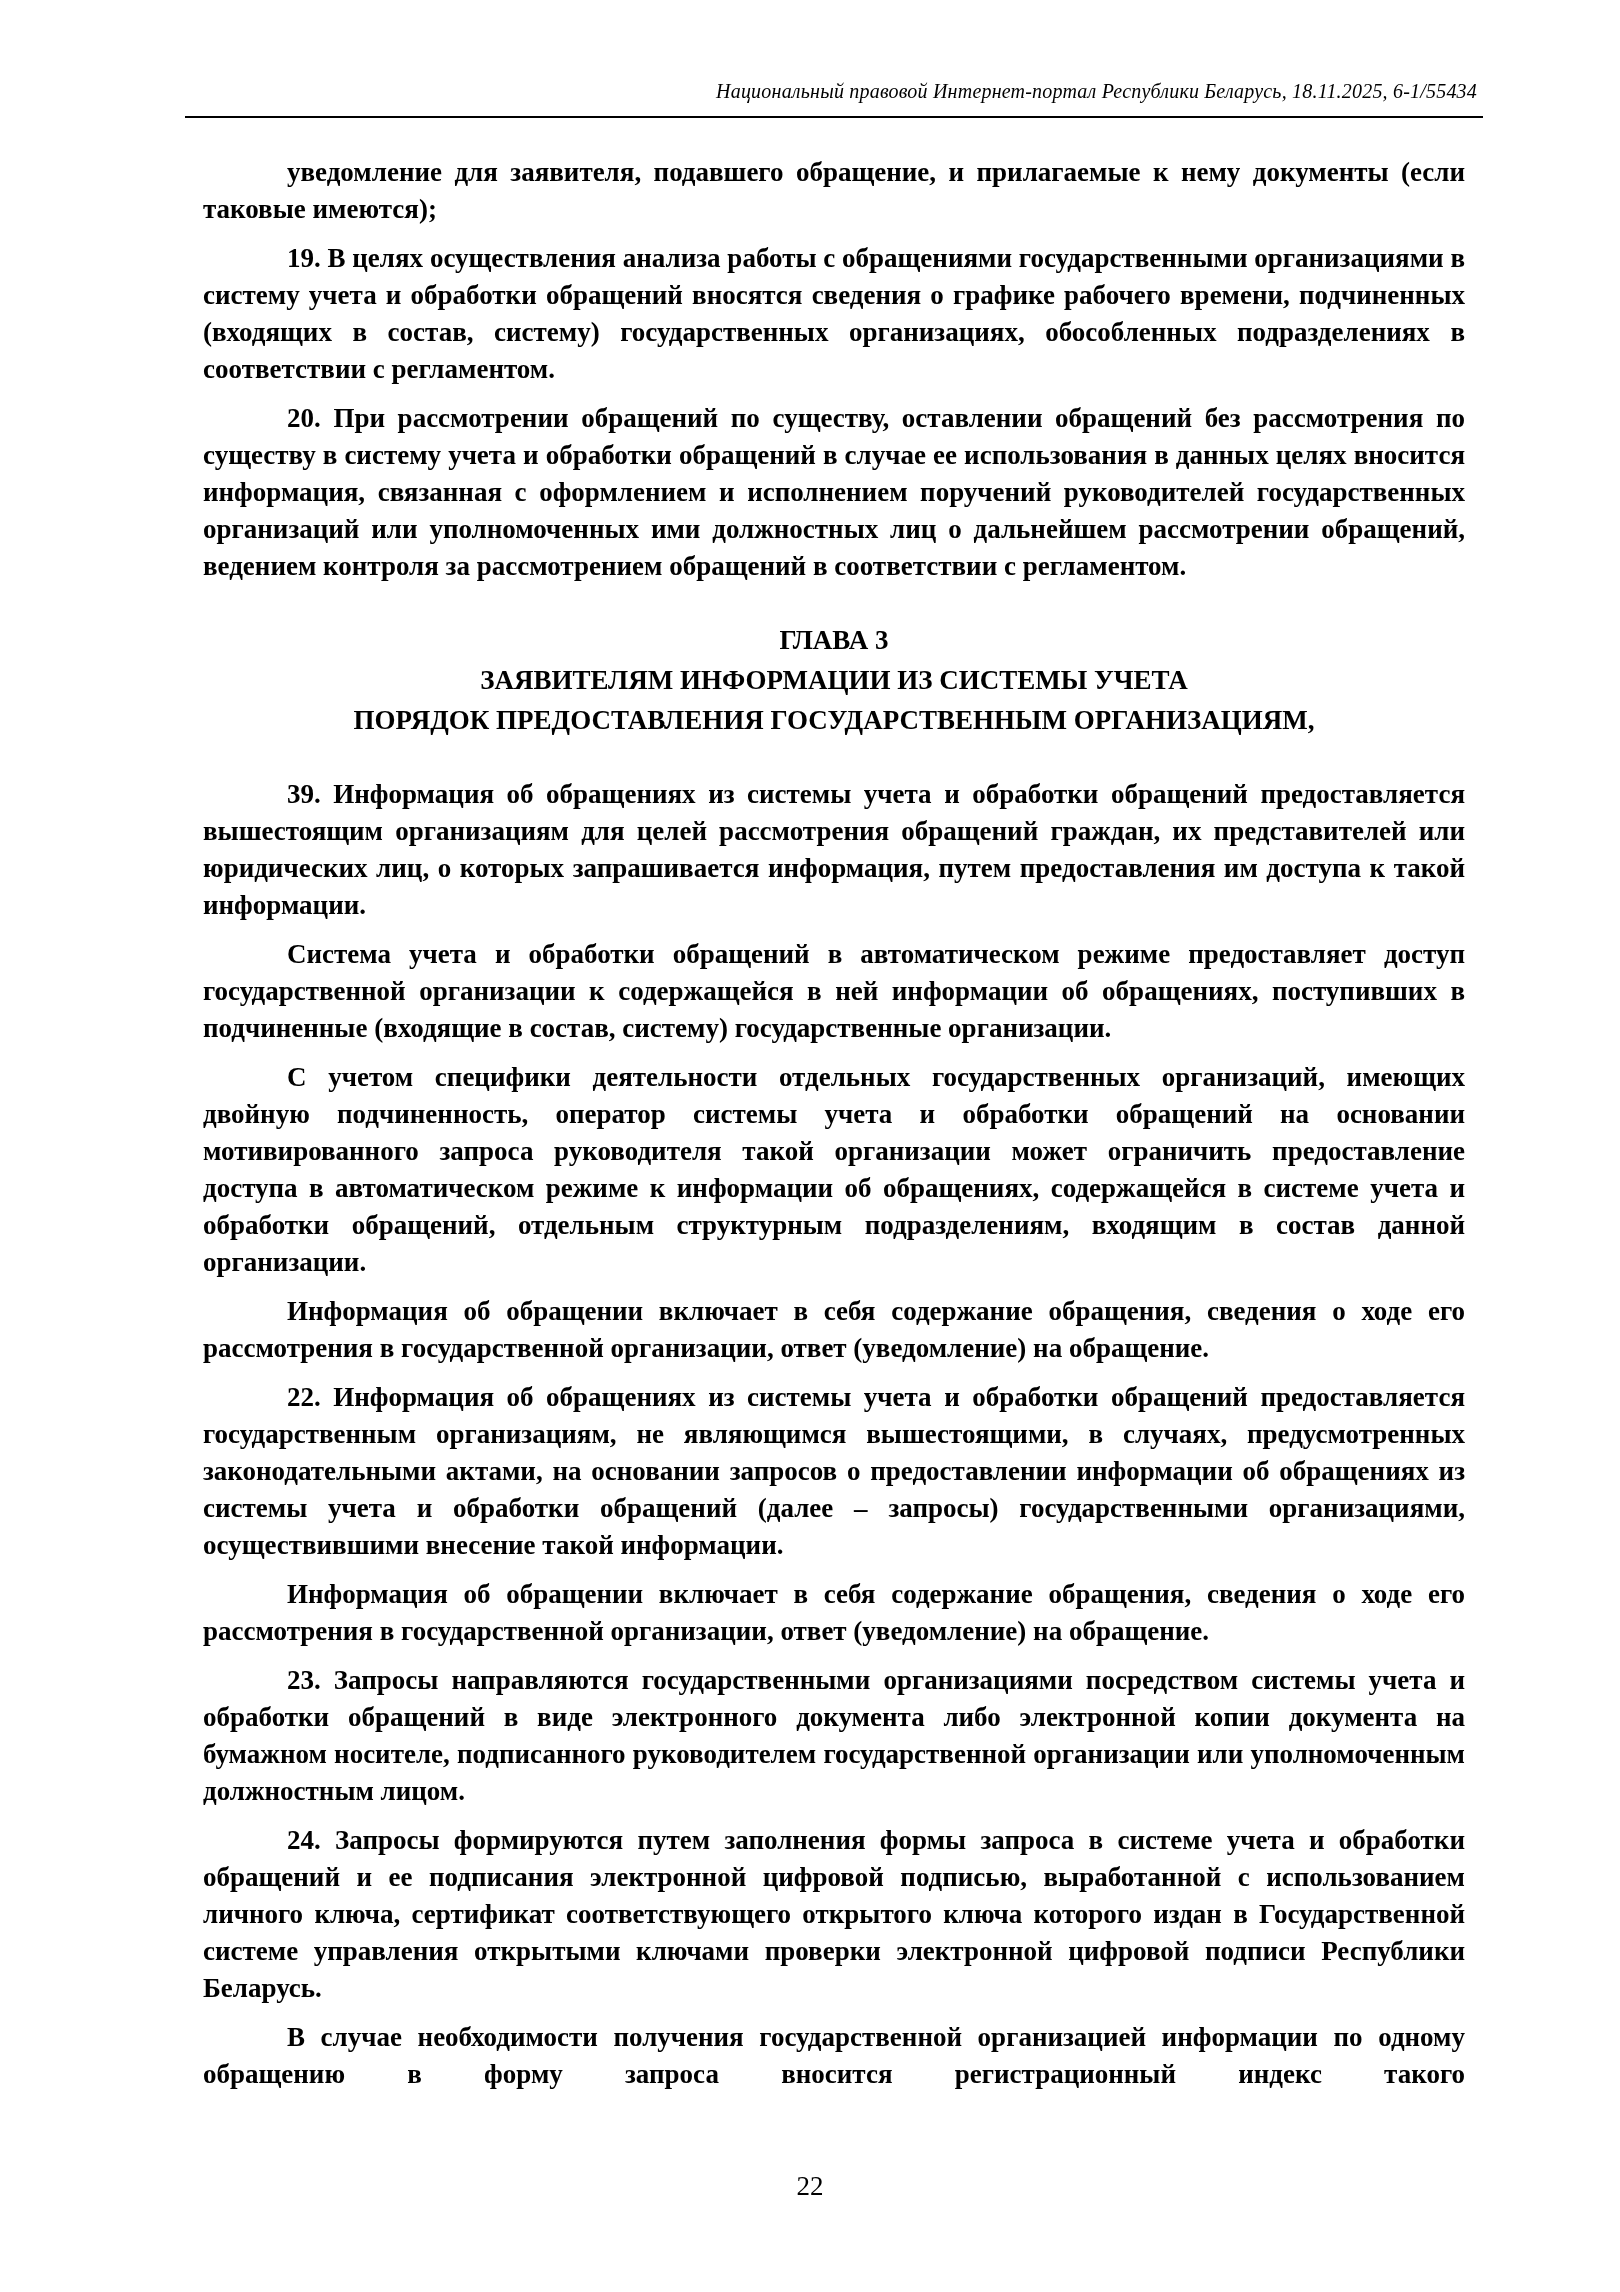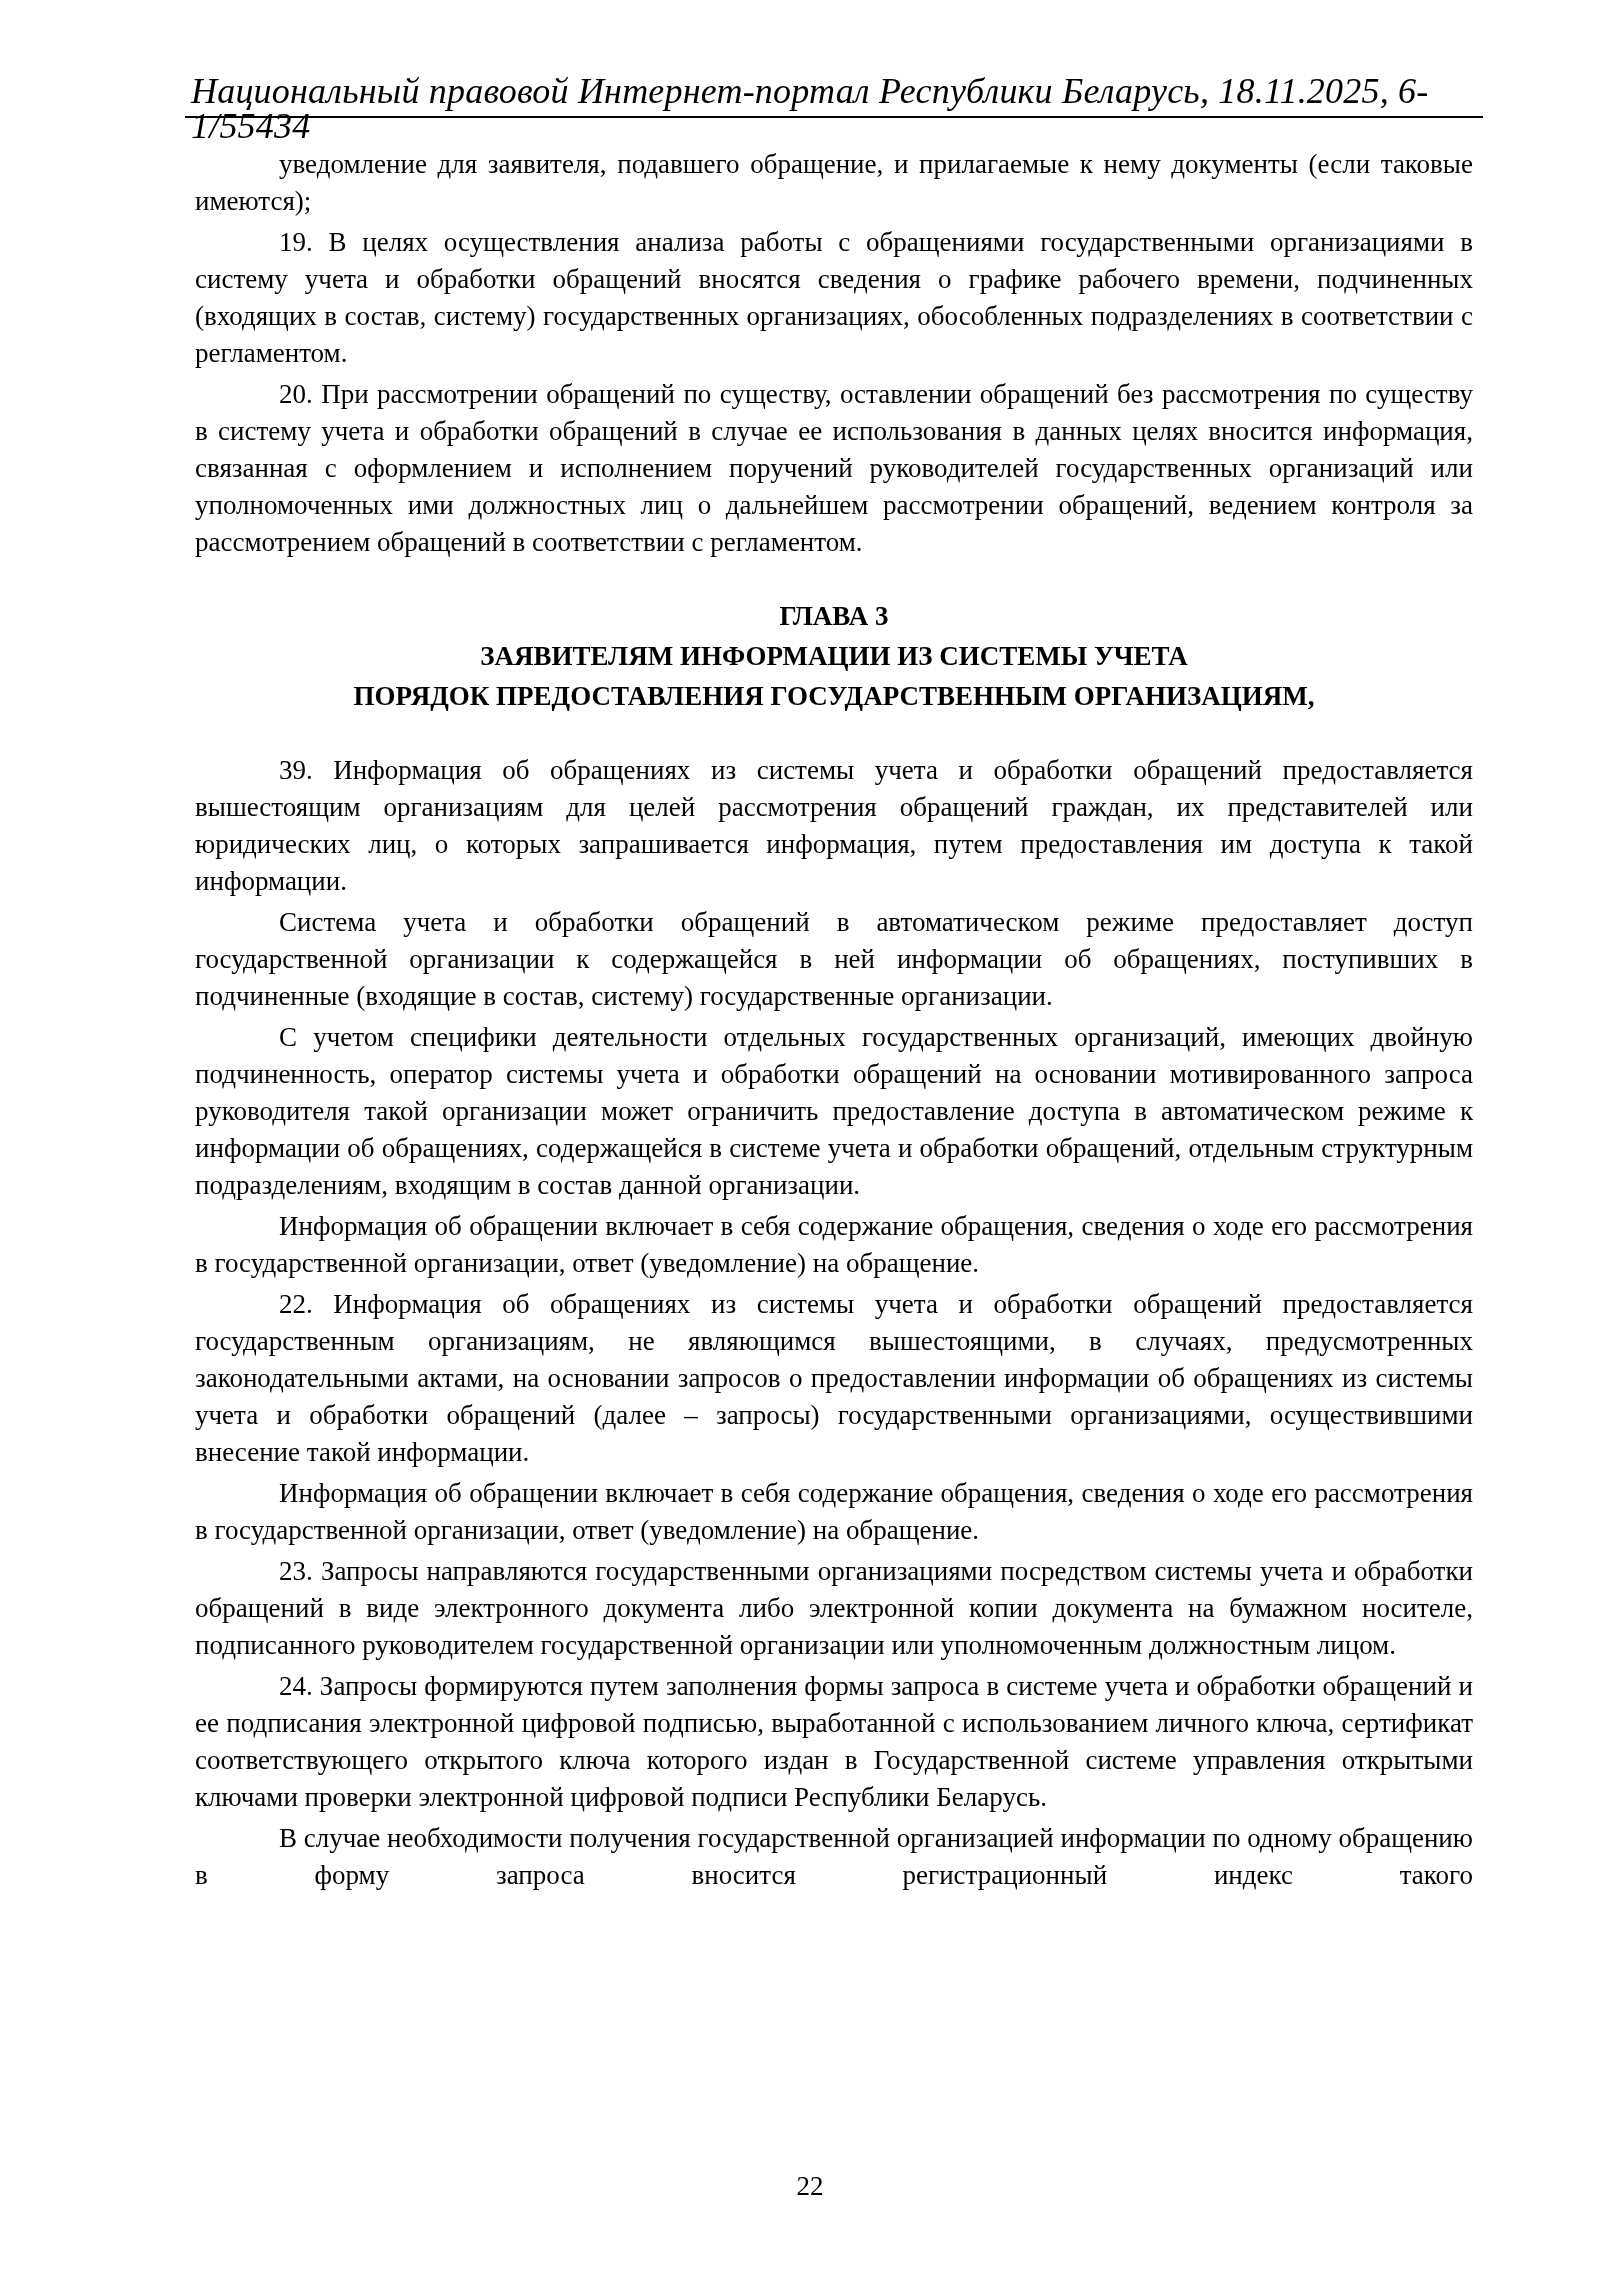--- a/index.html
+++ b/index.html
@@ -1,24 +1,24 @@
 <!DOCTYPE html>
 <html><head>
 <meta charset="utf-8">
 <style>
   html, body { margin:0; padding:0; background:#ffffff; }
   body { width:1620px; height:2293px; position:relative; overflow:hidden;
          font-family:"Liberation Serif", "DejaVu Serif", serif; color:#000; }
-  .header { position:absolute; left:191px; top:74px; width:1286px; text-align:left;
-            font-style:italic; font-size:36px; line-height:35px; letter-spacing:0.2px; }
+  .header { position:absolute; left:191px; top:74px; width:1286px; text-align:right;
+            font-style:italic; font-size:20px; line-height:35px; letter-spacing:0.2px; }
   .rule { position:absolute; left:185px; top:116px; width:1298px; height:0;
           border-top:2.9px solid #000; }
   .body-text { position:absolute; left:191px; top:142px; width:1286px;
                font-size:27px; line-height:37px; }
-  .p { margin:4px; text-align:justify; text-indent:84px; }
+  .p { margin:12px; text-align:justify; text-indent:84px;font-weight:bold; }
   .p.last-line-justify { text-align-last:justify; }
   .chapter { margin:3px; text-align:center; font-weight:bold; font-size:27px;
              line-height:37px; }
   .chapter-block { margin-top:37px; margin-bottom:37px; }
   .page-number { position:absolute; left:0; width:1620px; top:2169px; text-align:center;
                  font-size:27px; line-height:35px; }
 </style>
 </head>
 <body>
 

